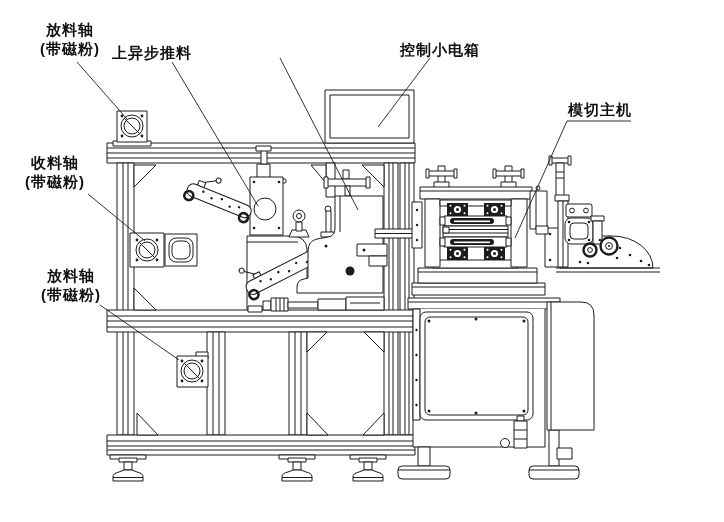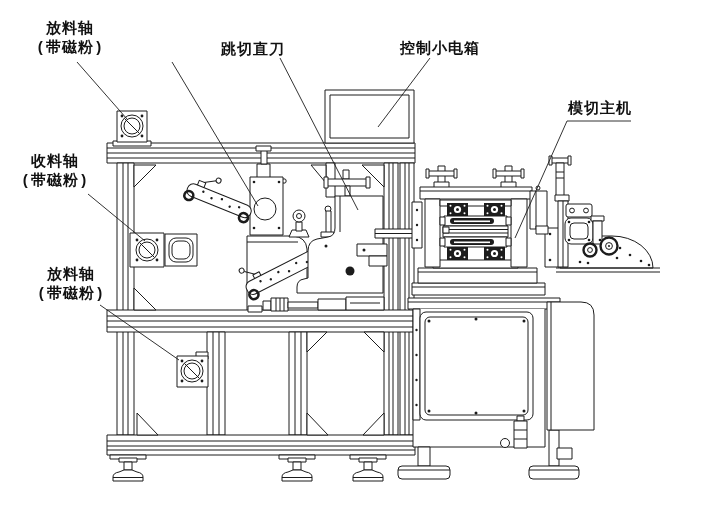--- a/index.html
+++ b/index.html
@@ -1,17 +1,17 @@
 <!DOCTYPE html>
 <html><head>
 <meta charset="utf-8">
 <style>
   html,body{margin:0;padding:0;background:#ffffff;}
   #canvas{position:relative;width:724px;height:522px;background:#ffffff;overflow:hidden;
-          font-family:Liberation Mono, monospace;}
+          font-family:Liberation Sans, sans-serif;}
   #machine-svg{position:absolute;left:0;top:0;}
   #machine-svg *{stroke-linejoin:round;stroke-linecap:butt;}
   #machine-svg line, #machine-svg path, #machine-svg rect, #machine-svg circle, #machine-svg use{
       stroke:#1c1c1c;stroke-width:1;fill:none;}
   #machine-svg .s{fill:#ffffff;stroke:#1c1c1c;}
   #machine-svg .f{fill:#1c1c1c;stroke:none;}
   #machine-svg .wf{fill:#ffffff;stroke:none;}
   #machine-svg .ld{stroke:#1c1c1c;stroke-width:0.9;fill:none;}
   .lbl{position:absolute;color:#111;font-size:15px;font-weight:600;letter-spacing:1px;
        text-align:center;line-height:1.28;white-space:nowrap;}
@@ -355,24 +355,24 @@
     <path class="ld" d="M88,194 L145,241"></path>
     <path class="ld" d="M100,305 L179,360"></path>
   </g>
 </svg>
 
 <div class="lbl" style="left:10px;top:20px;width:120px;">
   <span>放料轴</span><br>
   <span>(带磁粉)</span>
 </div>
 
-
-<div class="lbl" style="left:203px;top:41px;width:100px;">
-  <span>跳切直刀</span>
-</div>
+<div class="lbl" style="left:102px;top:43px;width:100px;">
+  <span>上异步推料</span>
+</div>
+
 
 <div class="lbl" style="left:385px;top:40px;width:110px;">
   <span>控制小电箱</span>
 </div>
 
 <div class="lbl" style="left:550px;top:100px;width:100px;">
   <span>模切主机</span>
 </div>
 
 <div class="lbl" style="left:0;top:153px;width:110px;">

